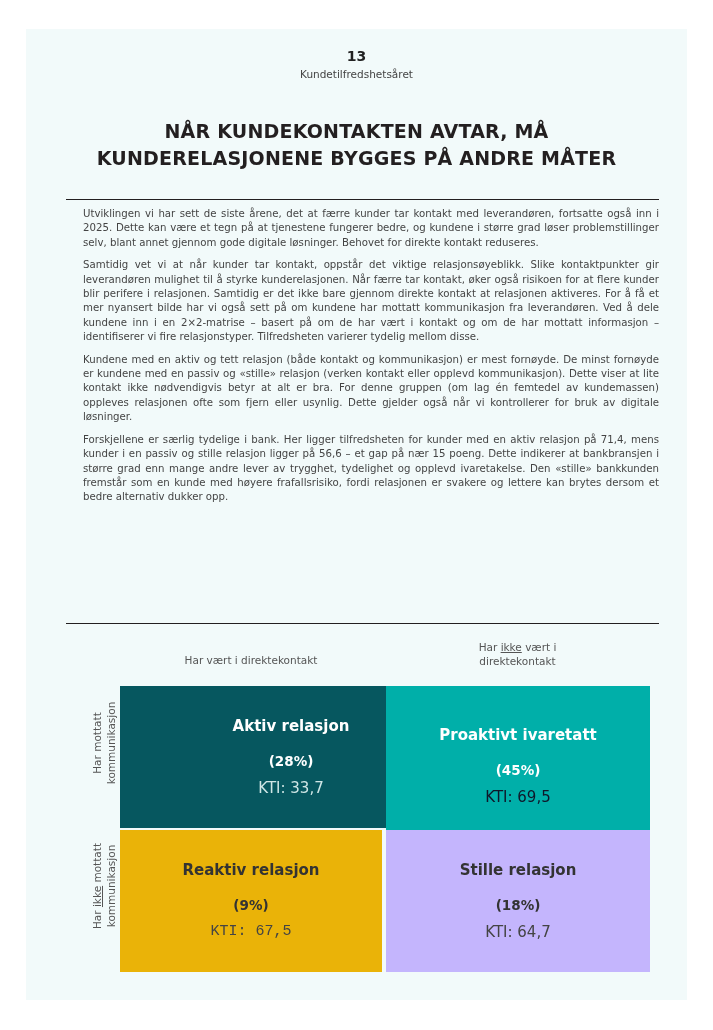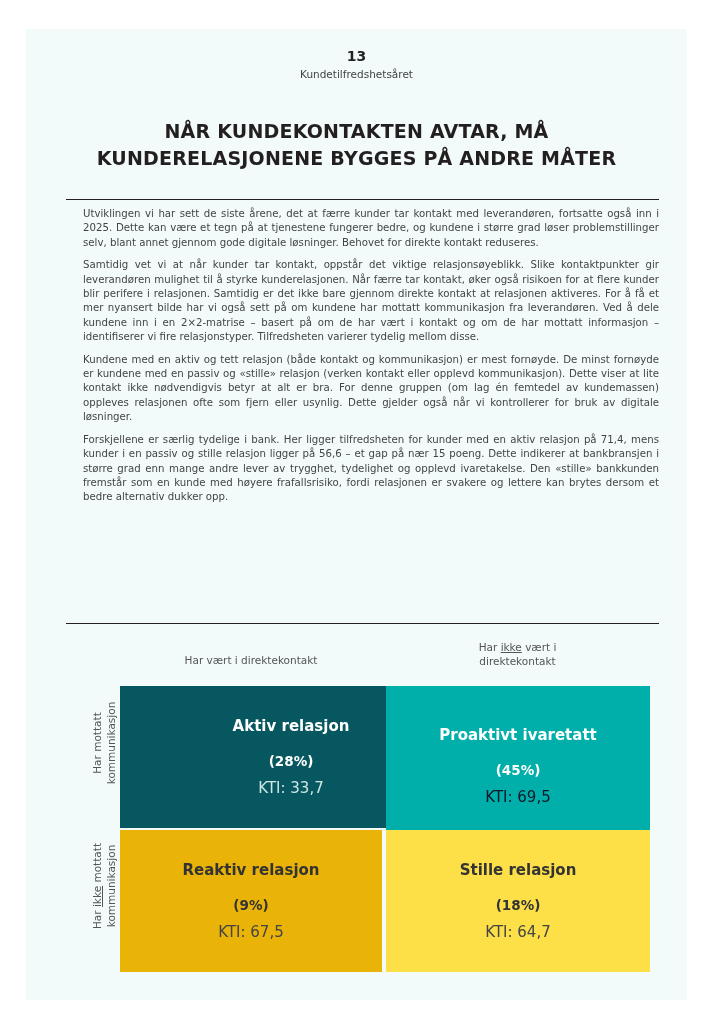--- a/index.html
+++ b/index.html
@@ -52,22 +52,22 @@
   }
   .quad .q-title { font-size: 15px; font-weight: bold; line-height: 20px; }
   .quad .q-pct { font-size: 13.5px; font-weight: bold; margin-top: 16px; line-height: 18px; }
   .quad .q-kti { font-size: 15px; margin-top: 8px; line-height: 20px; }
   .q-aktiv { left: 94px; top: 657px; width: 262px; height: 142px; background: #06575f; color: #ffffff; padding-left: 40px; }
   .q-aktiv .q-kti { color: #cfe6e6; }
   .q-proaktiv { left: 360px; top: 657px; width: 264px; height: 142px; background: #00afa9; color: #ffffff; justify-content: flex-start; padding-top: 13px; }
   .q-proaktiv .q-inner { margin-top: 26px; display: flex; flex-direction: column; align-items: center; }
   .q-proaktiv .q-kti { color: #0f172a; }
   .q-reaktiv { left: 94px; top: 801px; width: 262px; height: 142px; background: #eab308; color: #333; }
-  .q-reaktiv .q-kti { color: #444; }
-  .q-stille { left: 360px; top: 801px; width: 264px; height: 142px; background: #fde047; color: #333; }
+  .q-reaktiv .q-kti { color: #444; font-family: Liberation Mono, monospace; }
+  .q-stille { left: 360px; top: 801px; width: 264px; height: 142px; background: #c4b5fd; color: #333; }
   .q-stille .q-kti { color: #444; }
 </style>
 </head>
 <body>
 
 <div class="page">
   <div class="page-number">13</div>
   <div class="section-name">Kundetilfredshetsåret</div>
 
   <div class="title">

